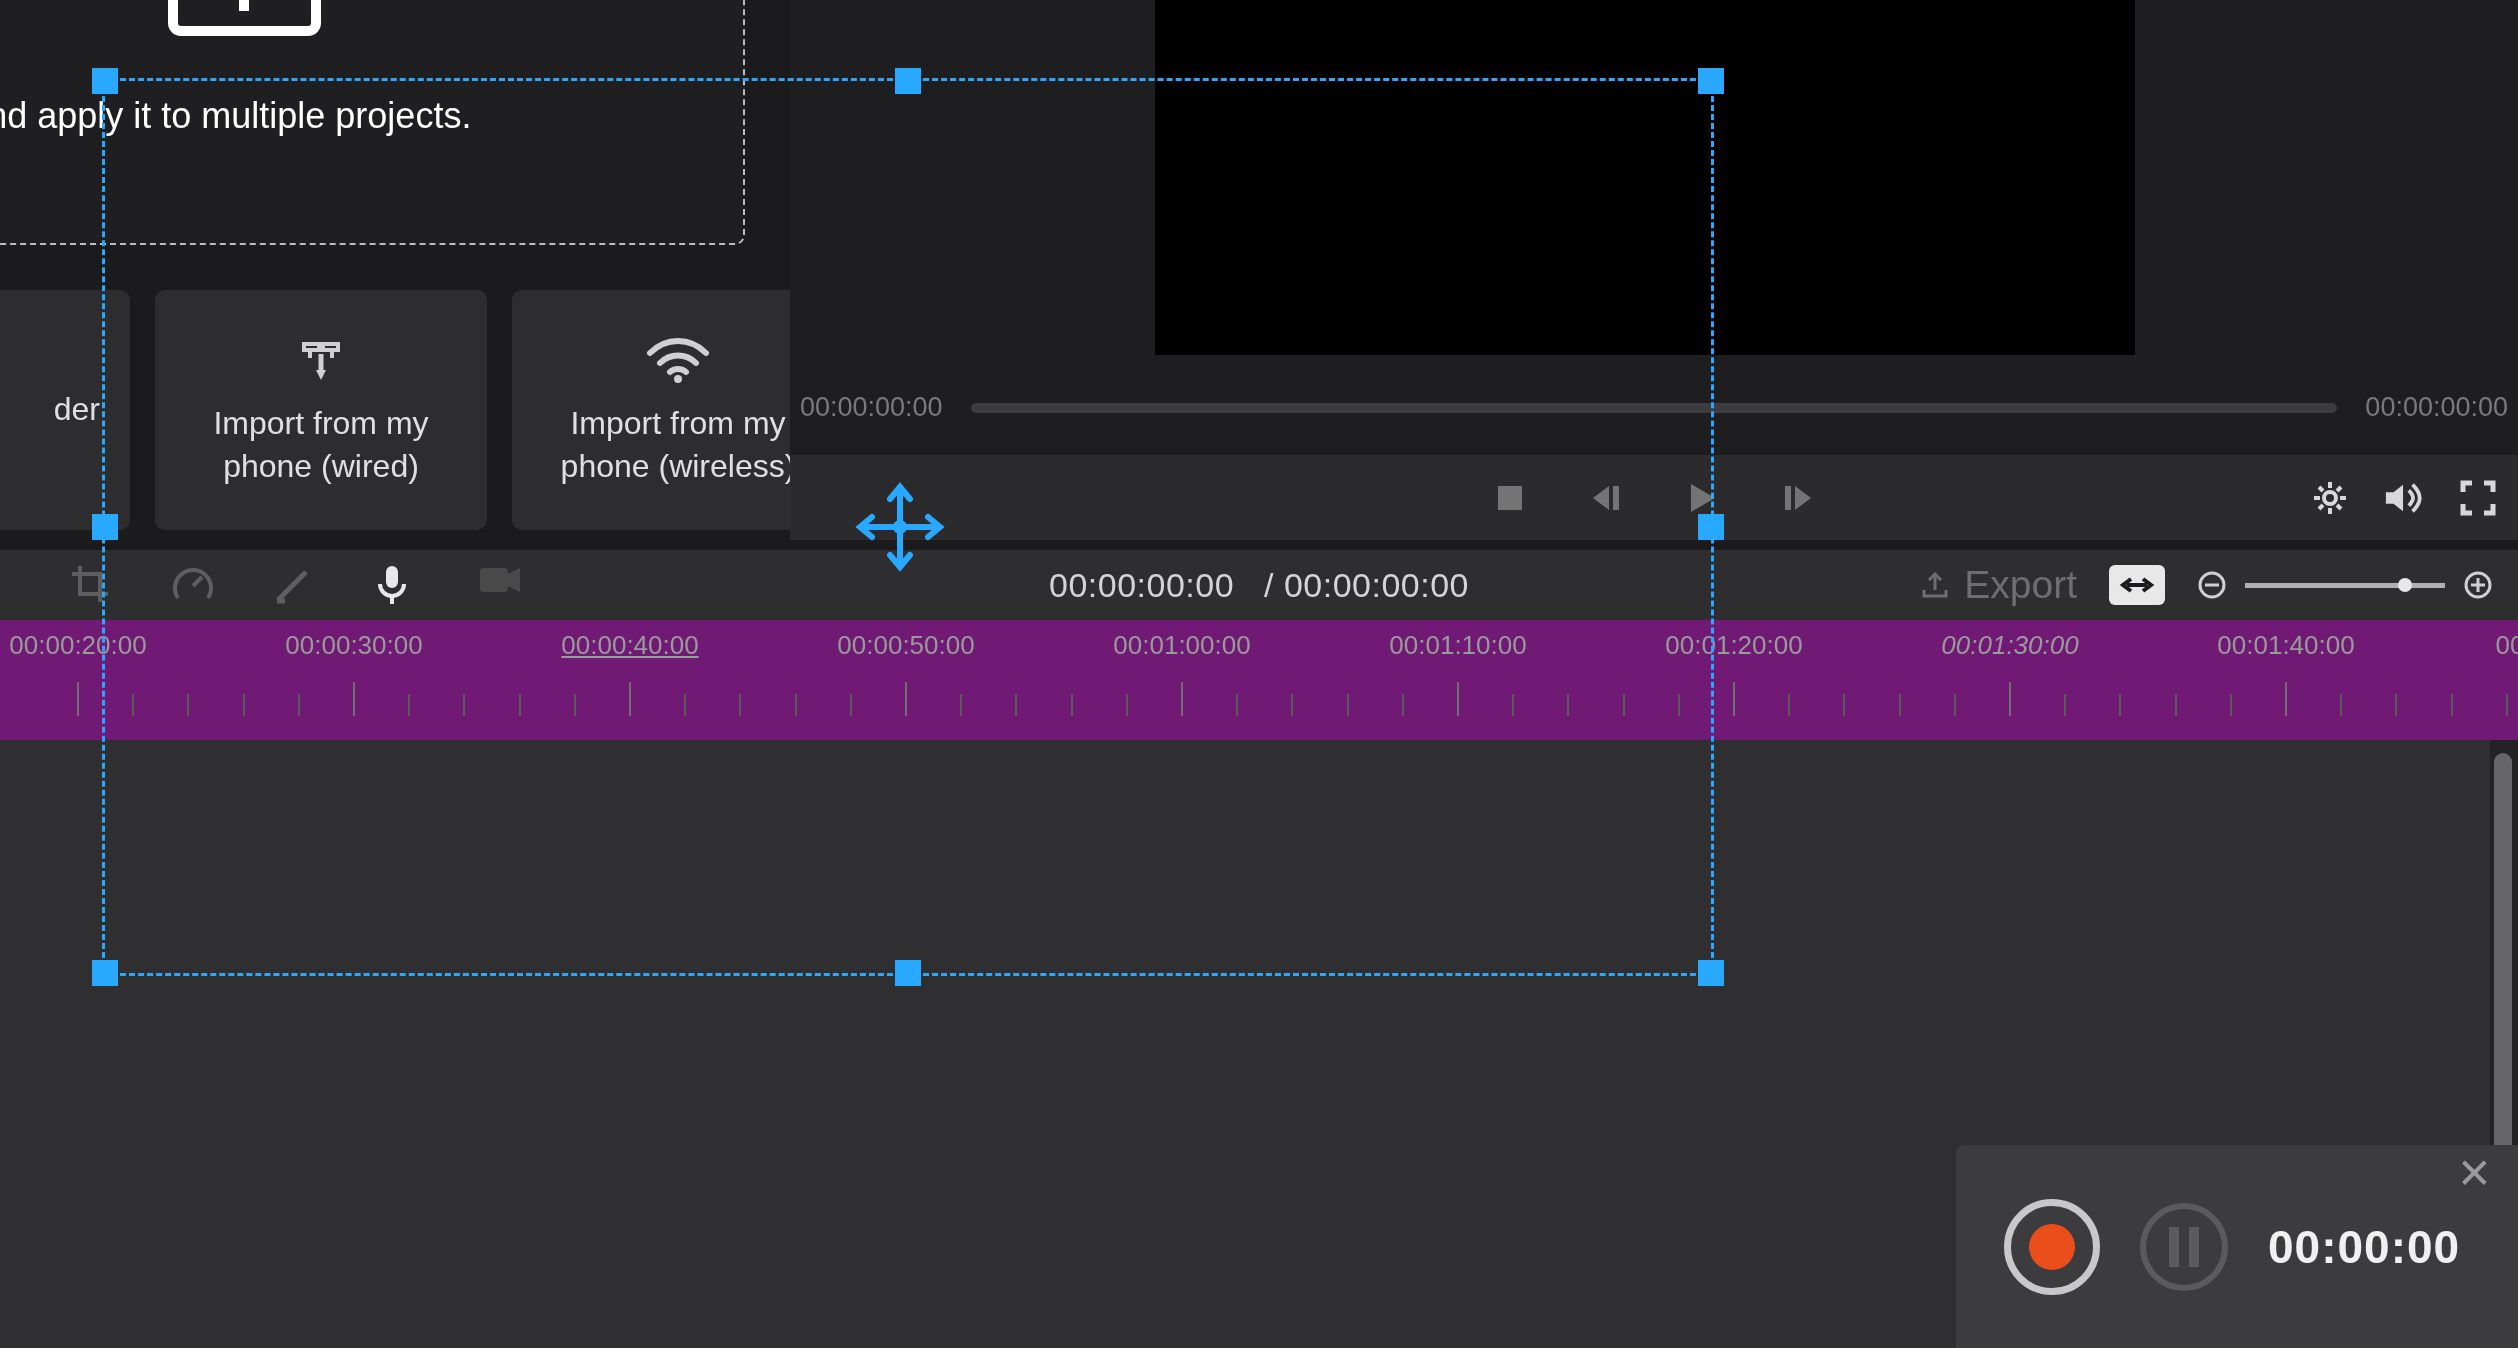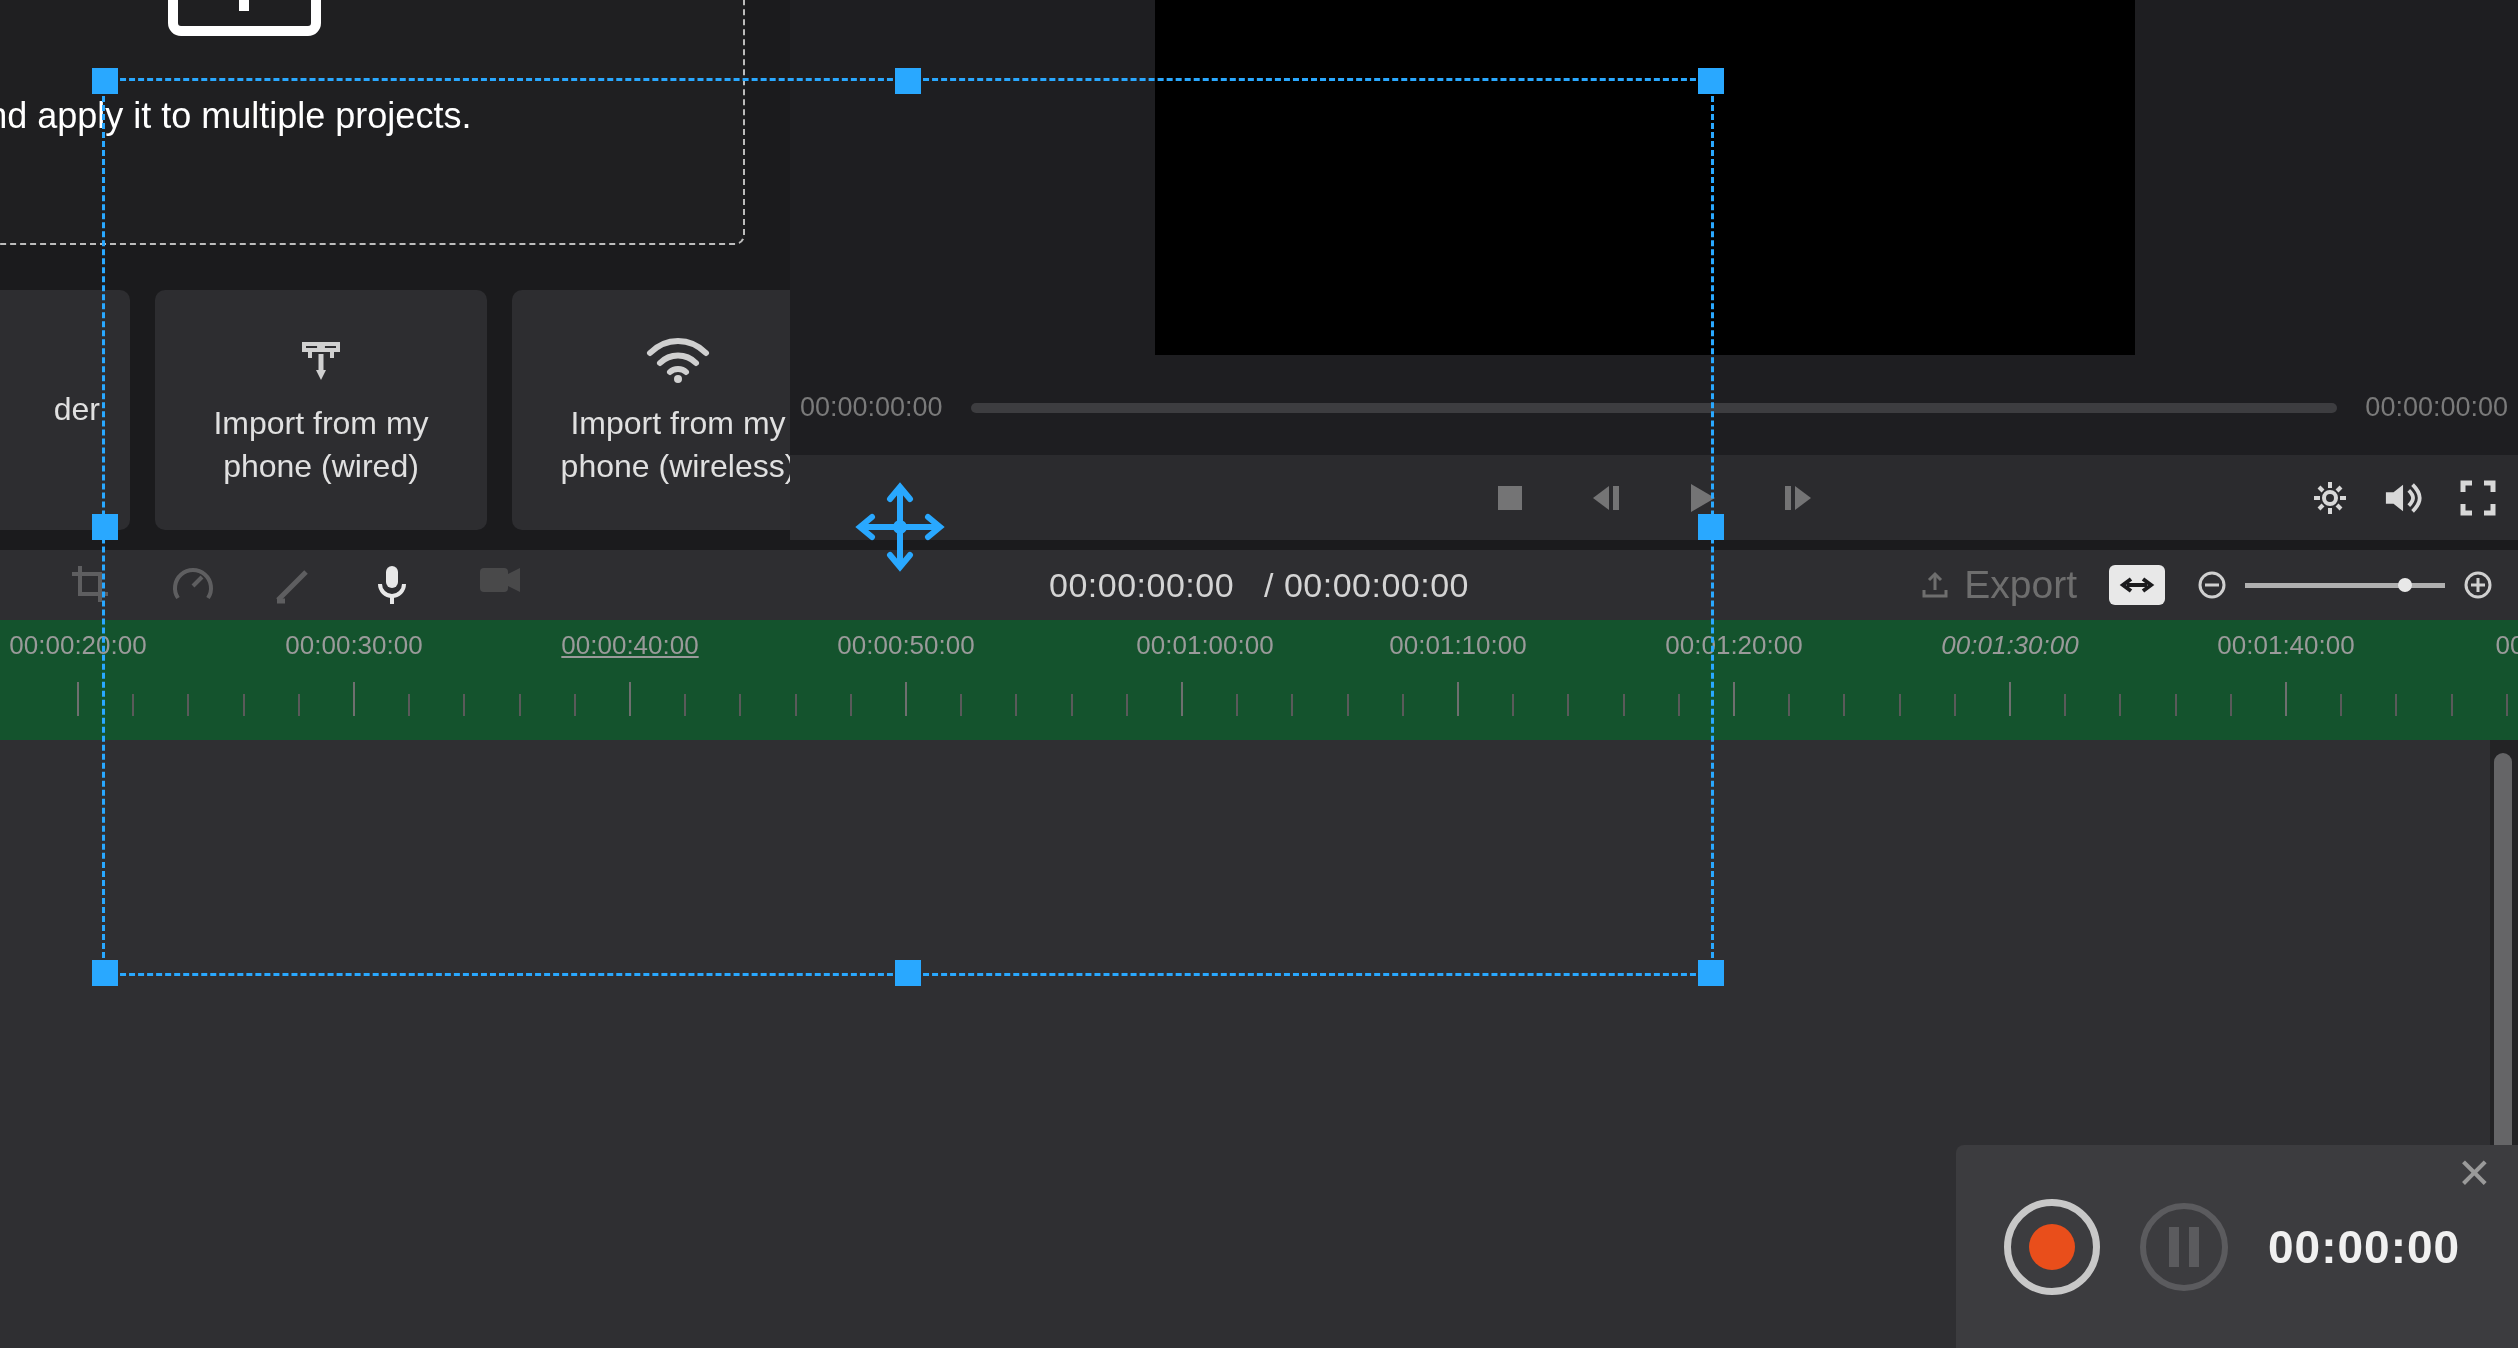--- a/index.html
+++ b/index.html
@@ -201,21 +201,21 @@
 
 
 .timeline {
   position: absolute;
   top: 620px;
   left: 0; right: 0; bottom: 0;
   background: #232325;
 }
 .timeline-ruler {
   height: 120px;
-  background: #14532d;
+  background: #701a75;
   position: relative;
   overflow: hidden;
 }
 .tick-major {
   position: absolute;
   top: 10px;
   font-size: 26px;
   color: #9a9a9a;
   text-align: center;
   transform: translateX(-50%);
@@ -535,21 +535,21 @@
 <div class="timeline">
   <div class="timeline-ruler">
       <div class="tick-major" style="left: 78px;">00:00:20:00</div>
       <div class="tick-line" style="left: 78px;"></div>
       <div class="tick-major" style="left: 354px;">00:00:30:00</div>
       <div class="tick-line" style="left: 354px;"></div>
       <div class="tick-major" style="left: 630px; text-decoration: underline;">00:00:40:00</div>
       <div class="tick-line" style="left: 630px;"></div>
       <div class="tick-major" style="left: 906px;">00:00:50:00</div>
       <div class="tick-line" style="left: 906px;"></div>
-      <div class="tick-major" style="left: 1182px; margin-left: 23px;">00:01:00:00</div>
+      <div class="tick-major" style="left: 1182px;">00:01:00:00</div>
       <div class="tick-line" style="left: 1182px;"></div>
       <div class="tick-major" style="left: 1458px;">00:01:10:00</div>
       <div class="tick-line" style="left: 1458px;"></div>
       <div class="tick-major" style="left: 1734px;">00:01:20:00</div>
       <div class="tick-line" style="left: 1734px;"></div>
       <div class="tick-major" style="left: 2010px; font-style: italic;">00:01:30:00</div>
       <div class="tick-line" style="left: 2010px;"></div>
       <div class="tick-major" style="left: 2286px;">00:01:40:00</div>
       <div class="tick-line" style="left: 2286px;"></div>
       <div class="tick-minor" style="left: 133.2px;"></div>

